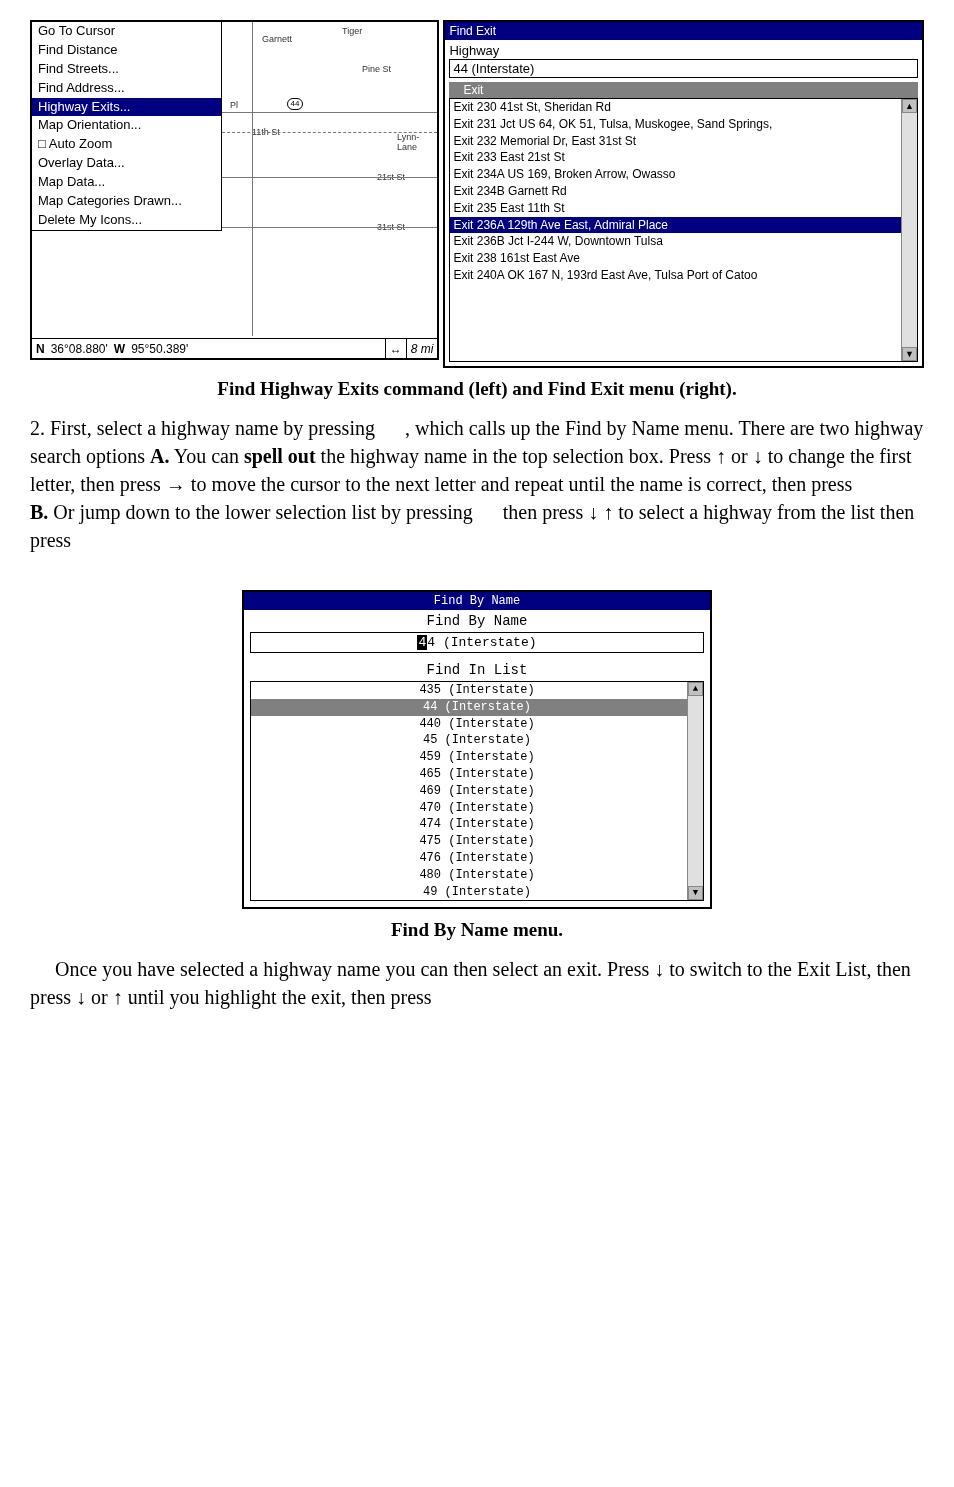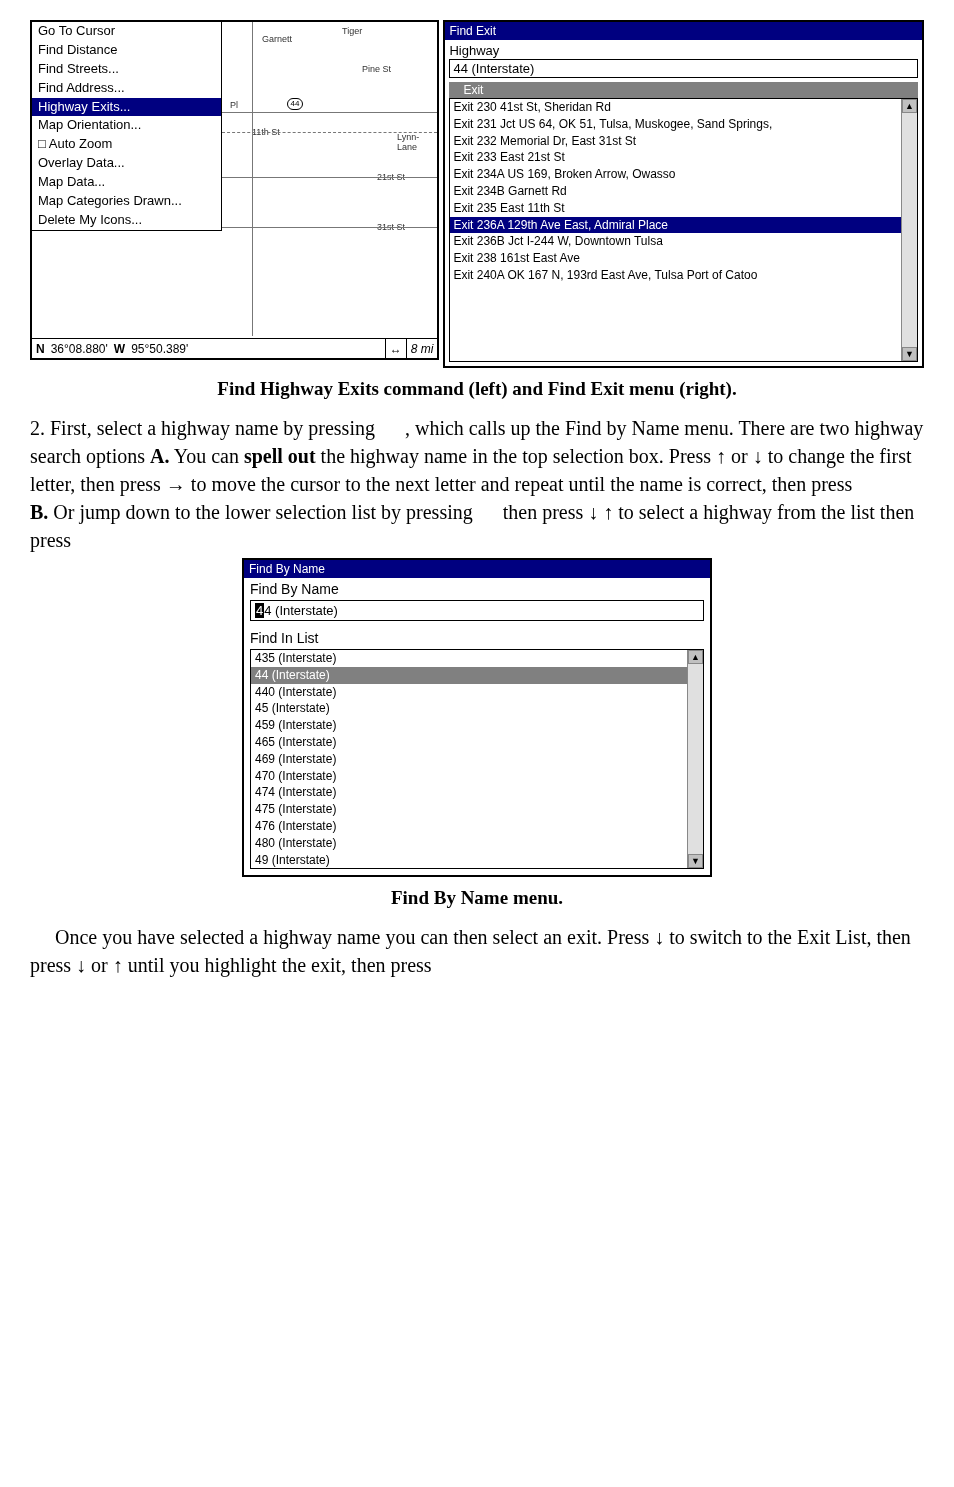--- a/index.html
+++ b/index.html
@@ -103,21 +103,21 @@
     position:absolute; bottom:0; left:0; right:0; height:20px; border-top:1px solid #000; display:flex; align-items:center; font-size:12px;
   }
   .statusbar .cell { border-right:1px solid #000; padding:0 4px; height:100%; display:flex; align-items:center;}
   .caption-bold { text-align:center; font-weight:bold; font-family:Georgia,serif; font-size:19px; margin:10px 0 14px;}
   .body-text { font-size:20px; line-height:1.4; font-family:Georgia,'Times New Roman',serif;}
   .body-text p { margin-bottom:2px;}
   .bold{font-weight:bold;}
   .body-text .para2{text-indent: 25px;}
   
   .midscreen {
-    width:470px; margin:4px auto 6px; border:2px solid #000; font-family:Liberation Sans, sans-serif; font-size:13px;
+    width:470px; margin:36px auto 6px; border:2px solid #000; font-family:Liberation Mono, monospace; font-size:13px;text-align:center;
   }
   .mid-title { background:#000080; color:#fff; padding:2px 5px; font-size:12px;}
   .mid-sub { padding:3px 6px; font-size:14px;}
   .mid-input { margin:0 6px 6px; border:1px solid #000; padding:2px 4px;}
   .mid-input .cursor{background:#000; color:#fff; display:inline-block; padding:0 1px;}
   .mid-listwrap{ margin:0 6px 6px; border:1px solid #000; position:relative; }
   .mid-listwrap .list-item{ padding:0 4px; }
 
   
   .road{position:absolute;background:#777;}

